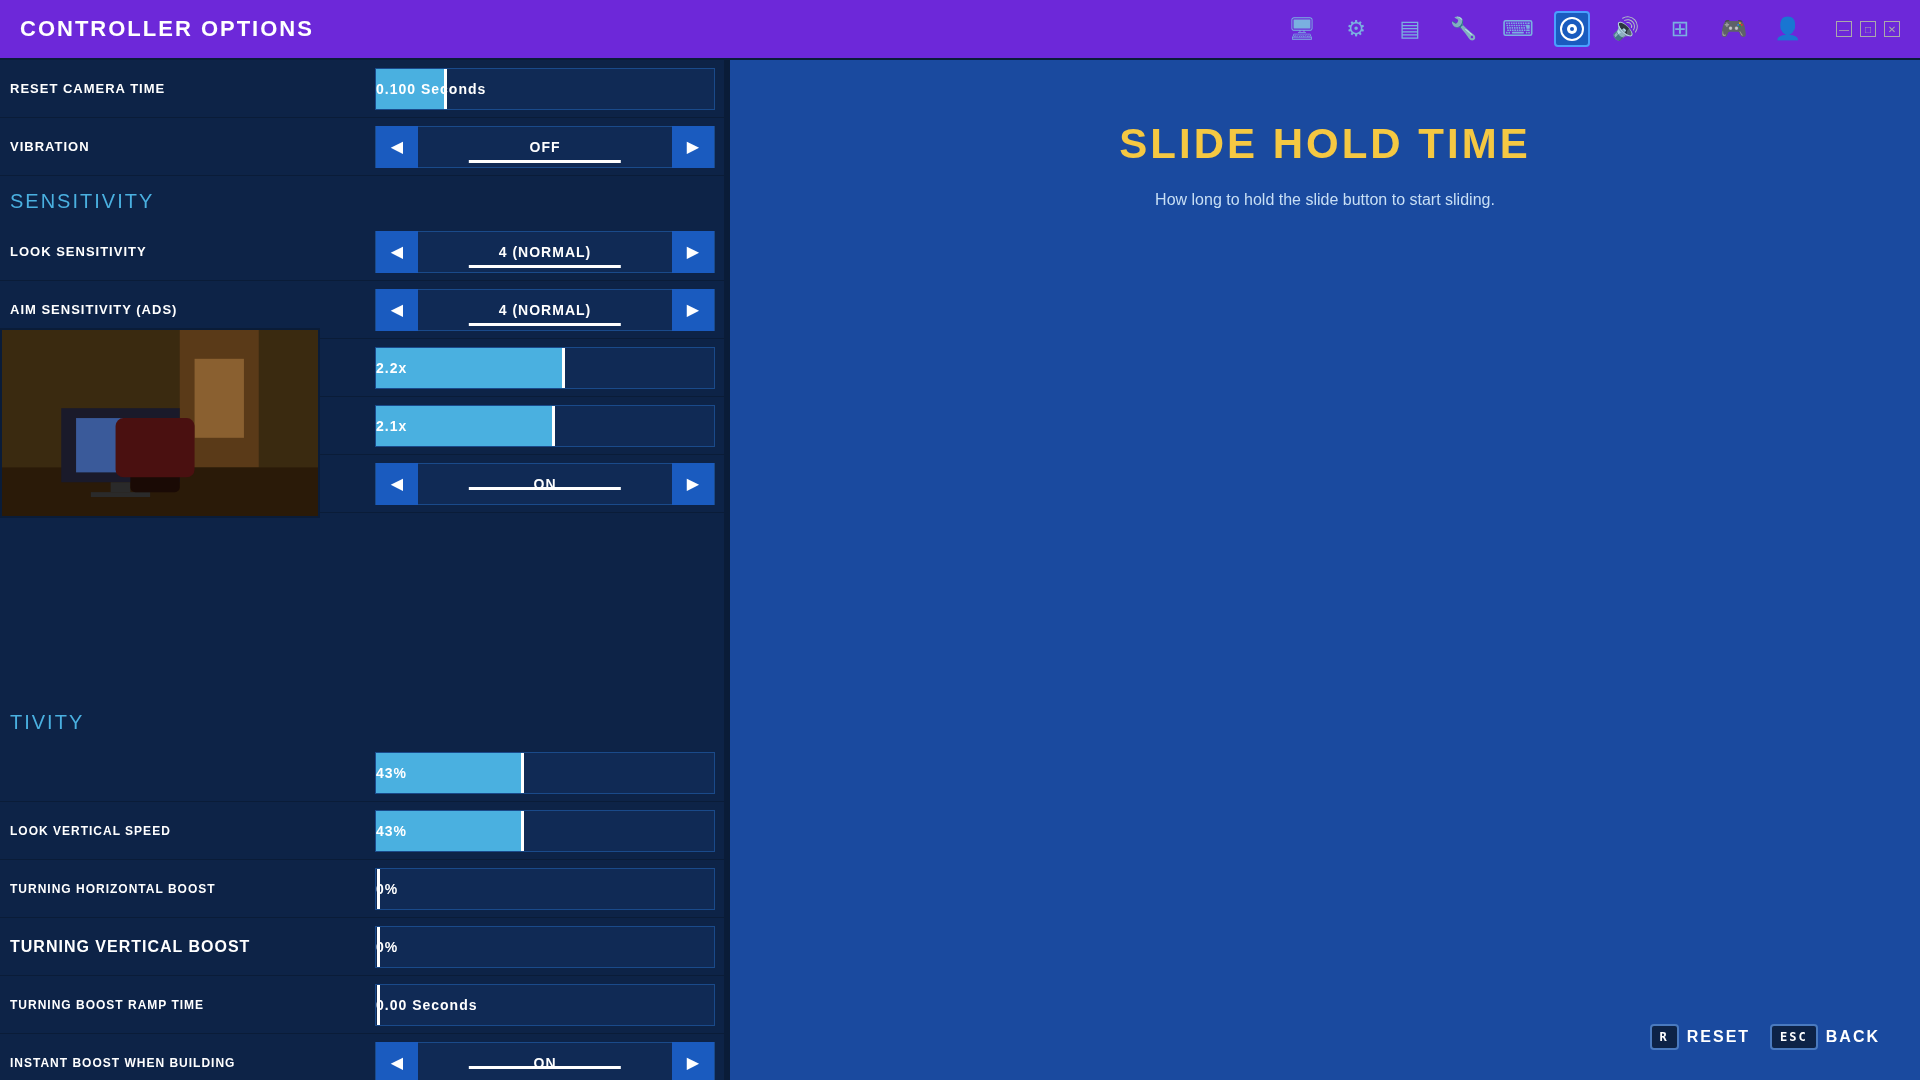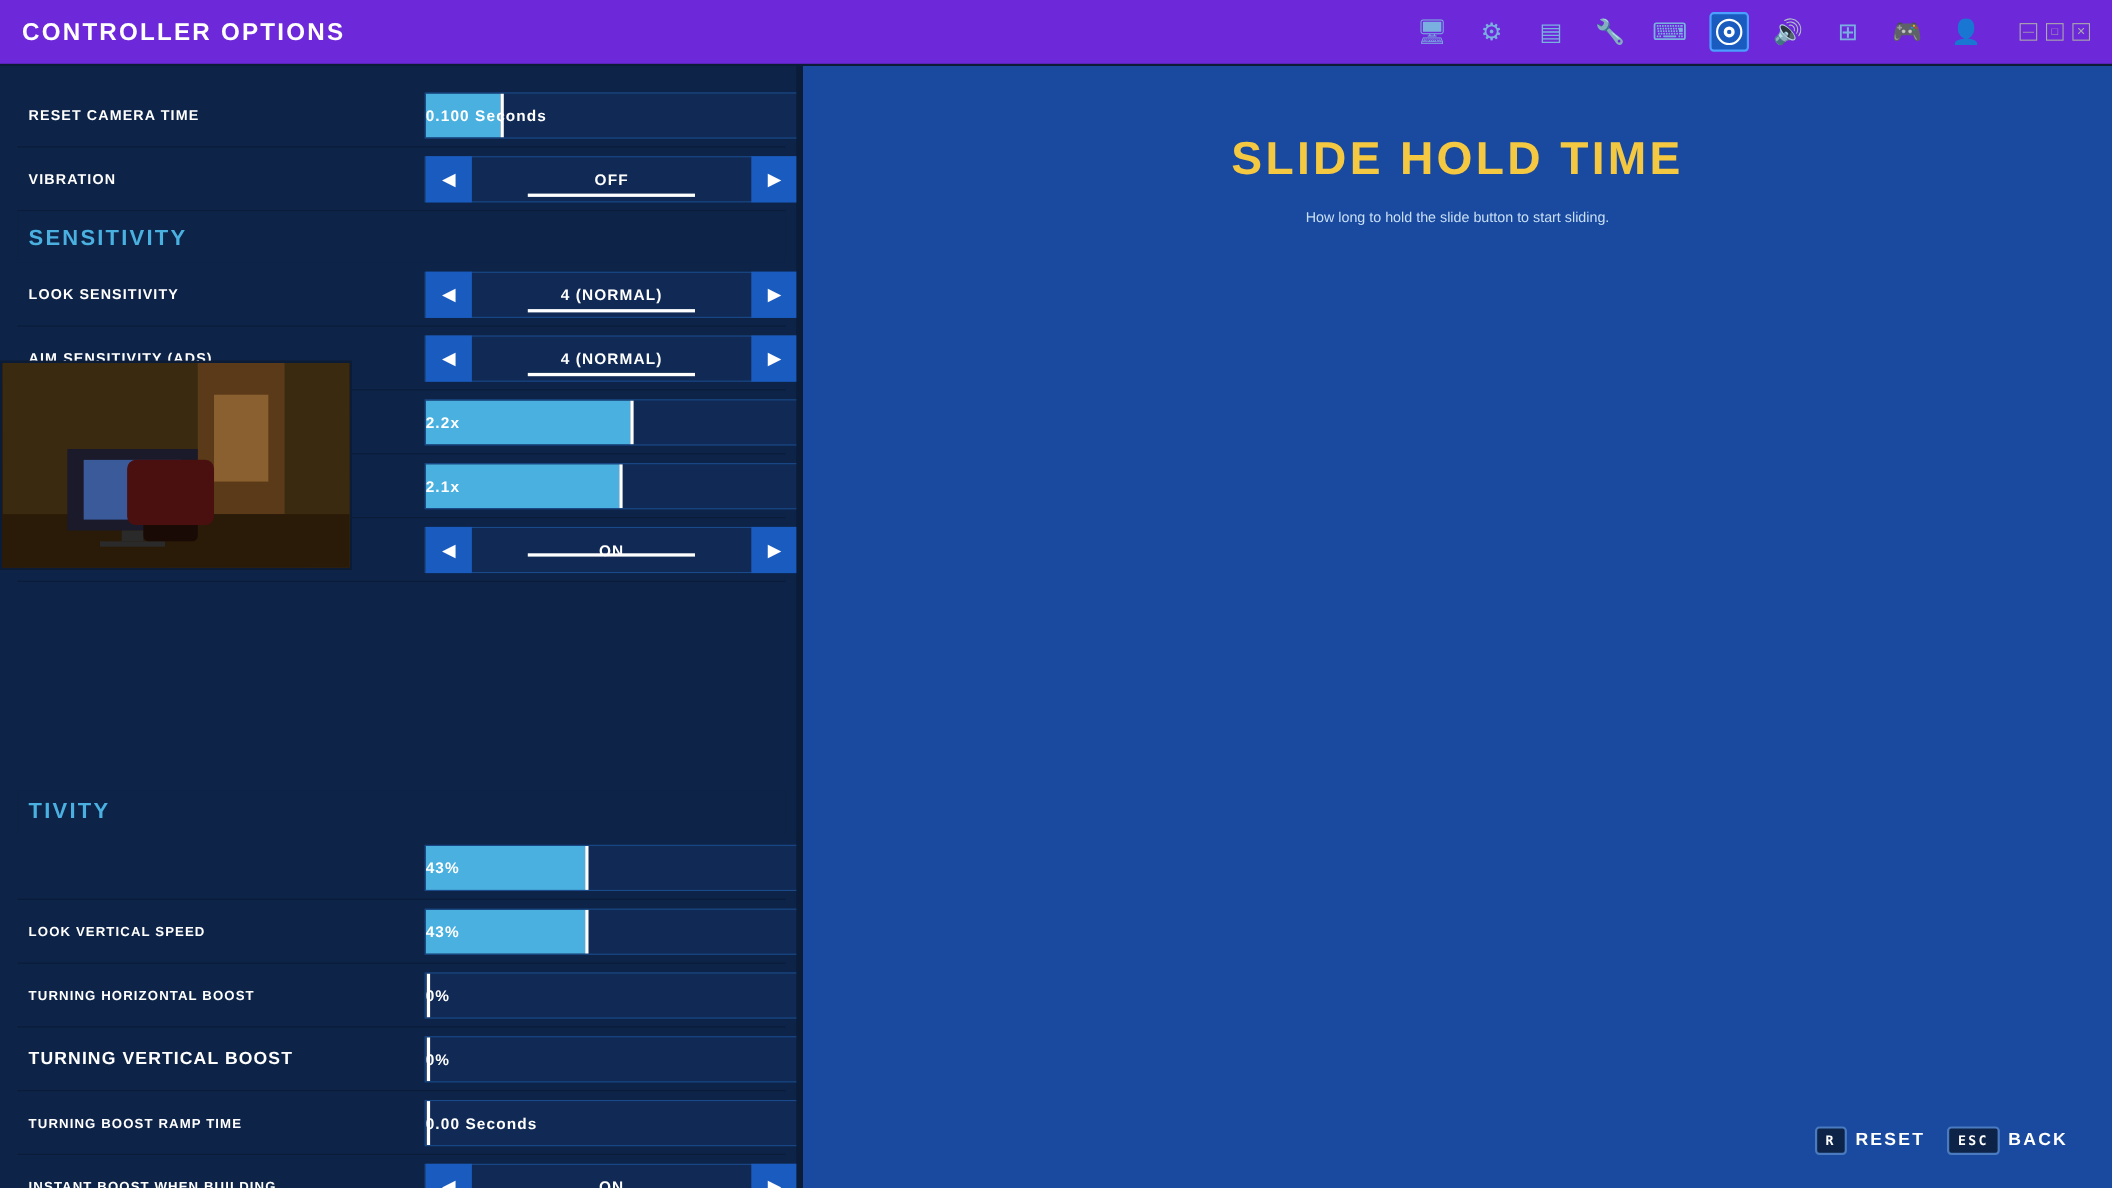--- a/index.html
+++ b/index.html
@@ -75,21 +75,21 @@
       display: flex;
       height: calc(1080px - 60px);
     }
 
     
     .left-panel {
       width: 730px;
       background: #0d2347;
       overflow-y: auto;
       overflow-x: hidden;
-      padding: 16px;
+      padding: 0;
       flex-shrink: 0;
       position: relative;
     }
 
     .setting-row {
       display: flex;
       align-items: center;
       min-height: 58px;
       border-bottom: 1px solid #0a1c38;
       padding: 0 10px;
@@ -185,21 +185,21 @@
       bottom: 0;
       width: 3px;
       background: #fff;
       z-index: 3;
     }
 
     
     .section-header {
       padding: 14px 10px 10px;
       font-size: 20px;
-      font-weight: 700;
+      font-weight: 400;
       color: #4ab0e0;
       letter-spacing: 2px;
       text-transform: uppercase;
       background: #0d2347;
     }
 
     
     .webcam {
       position: absolute;
       left: 0;
@@ -243,21 +243,21 @@
     }
     .info-title {
       font-size: 42px;
       font-weight: 900;
       color: #f5c842;
       letter-spacing: 3px;
       text-transform: uppercase;
       margin-bottom: 20px;
     }
     .info-desc {
-      font-size: 13px;
+      font-size: 16px;
       color: #c8dff5;
       font-weight: 400;
       max-width: 500px;
       line-height: 1.5;
     }
 
     
     .bottom-buttons {
       position: absolute;
       bottom: 30px;

